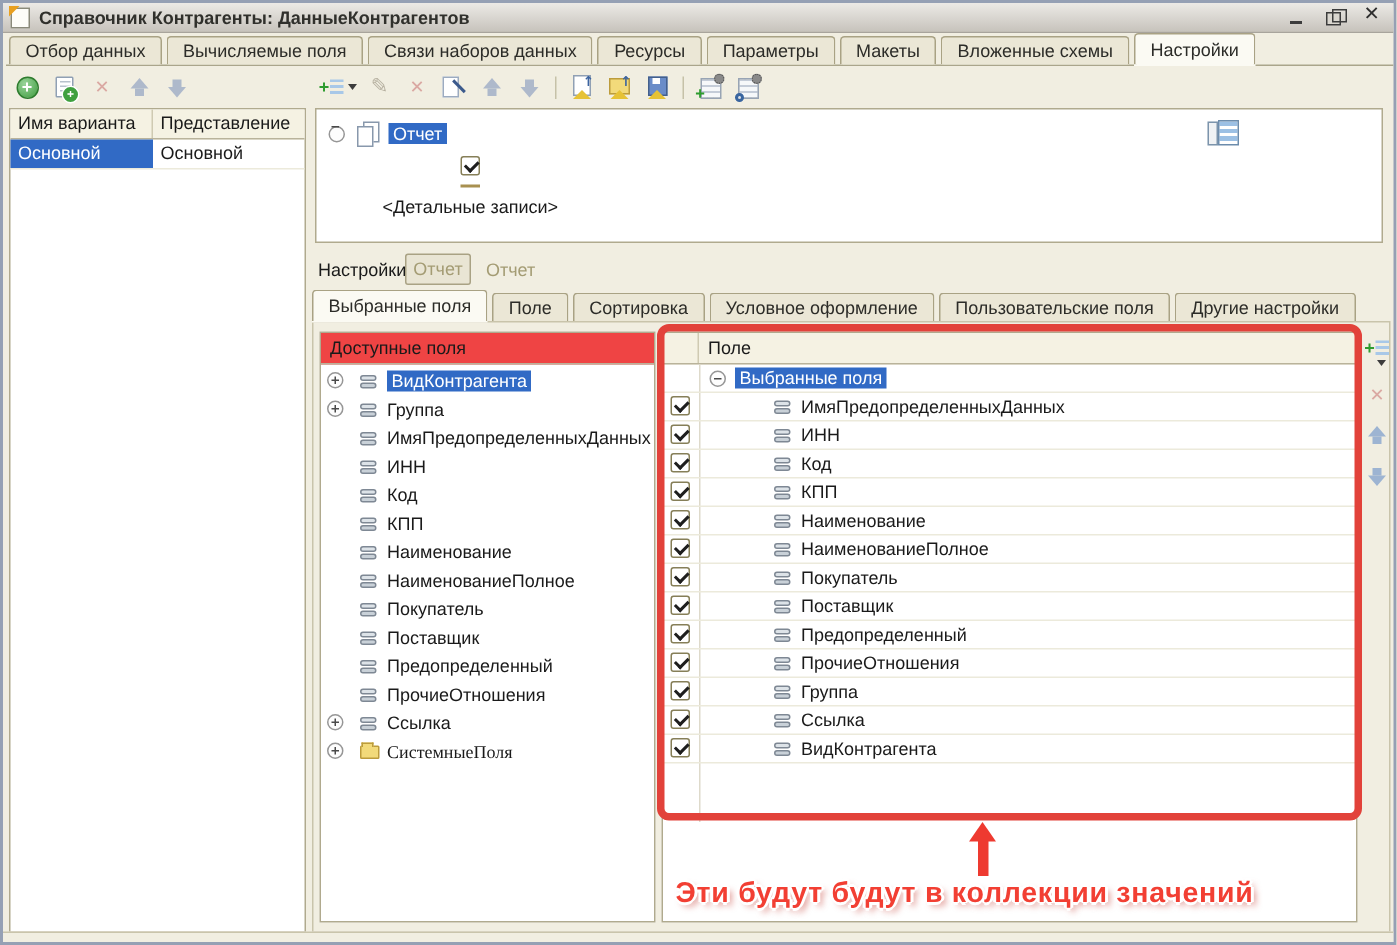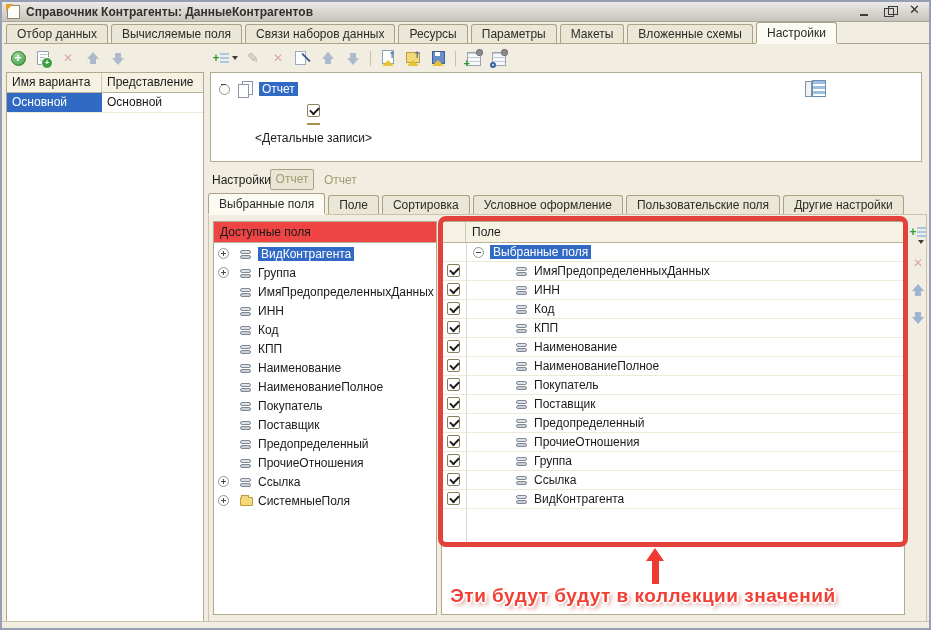--- a/index.html
+++ b/index.html
@@ -339,21 +339,21 @@
         </div>
       <div class="arow" style="top:232px;">
           <span class="i-field"></span>
           <span class="albl">ПрочиеОтношения</span>
         </div>
       <div class="arow" style="top:251px;">
           <span class="exp plus"></span>
           <span class="i-field"></span>
           <span class="albl">Ссылка</span>
         </div>
-      <div class="arow" style="top:270px;">
+      <div class="arow" style="top:270px;font-family:Liberation Serif, serif;">
           <span class="exp plus"></span>
           <span class="i-folder"></span>
           <span class="albl">СистемныеПоля</span>
         </div>
     </div>
 
     <div class="panel selpanel">
       <div class="phead2">
         <span class="cbcol"></span>
         <span class="pfield">Поле</span>

